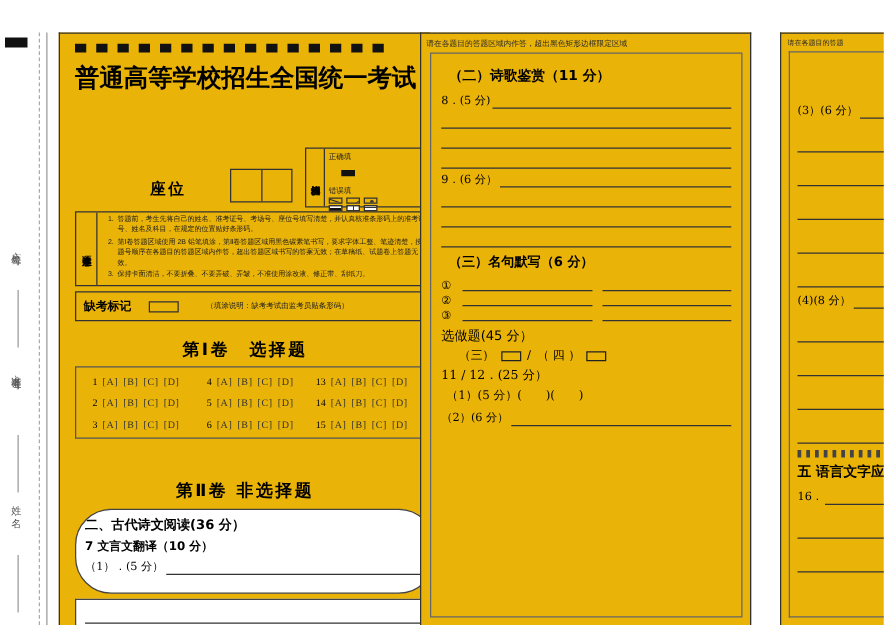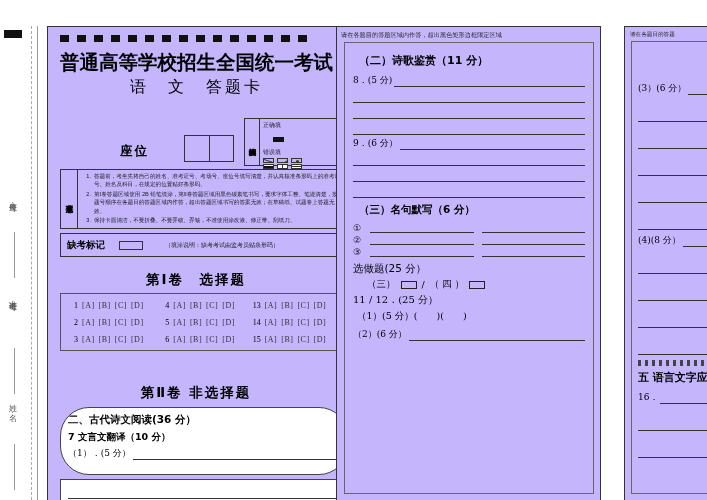--- a/index.html
+++ b/index.html
@@ -47,21 +47,21 @@
     background: #111;
   }
 
   
   .col {
     position: absolute;
     top: 26px;
     height: 474px;
     border: 1.5px solid #333;
     border-bottom: none;
-    background: #c4b5fd;
+    background: #eab308;
   }
   #col-left  { left: 47px;  width: 297px; border-right: none;}
   #col-mid   { left: 336px; width: 265px; }
   #col-right { left: 624px; width: 120px; }
 
   
   .timing-row {
     position: absolute;
     left: 12px; top: 7px;
     width: 275px; height: 9px;
@@ -294,21 +294,20 @@
       <span class="timing-sq"></span>
       <span class="timing-sq"></span>
       <span class="timing-sq"></span>
       <span class="timing-sq"></span>
       <span class="timing-sq"></span>
       <span class="timing-sq"></span>
       <span class="timing-sq"></span>
     </div>
 
     <div class="title-main">普通高等学校招生全国统一考试</div>
-    <div class="title-sub">语　文　答题卡</div>
 
     <div class="seat-label">座位</div>
     <div class="seat-cells">
       <div></div>
       <div></div>
     </div>
 
     <div class="fill-box">
       <div class="fill-vtitle">填涂样例</div>
       <div class="fill-body">
@@ -478,21 +477,21 @@
         <span class="circ">②</span>
         <span class="rule"></span>
         <span class="rule"></span>
       </div>
       <div class="blank-pair">
         <span class="circ">③</span>
         <span class="rule"></span>
         <span class="rule"></span>
       </div>
 
-      <div class="q-h1" style="font-size:10.5px;font-weight:normal;margin:5px 0 1px 0;">选做题(25 分）</div>
+      <div class="q-h1" style="font-size:10.5px;font-weight:normal;margin:5px 0 1px 0;">选做题(45 分）</div>
 
       <div class="choice-row">
         <span>（三）</span>
         <span class="choice-sq"></span>
         <span>/</span>
         <span>（ 四 ）</span>
         <span class="choice-sq"></span>
       </div>
 
       <div class="q-h1" style="font-size:10px;font-weight:normal;margin:2px 0 3px 0;font-family:'DejaVu Serif',serif;">11 / 12．(25 分）</div>

